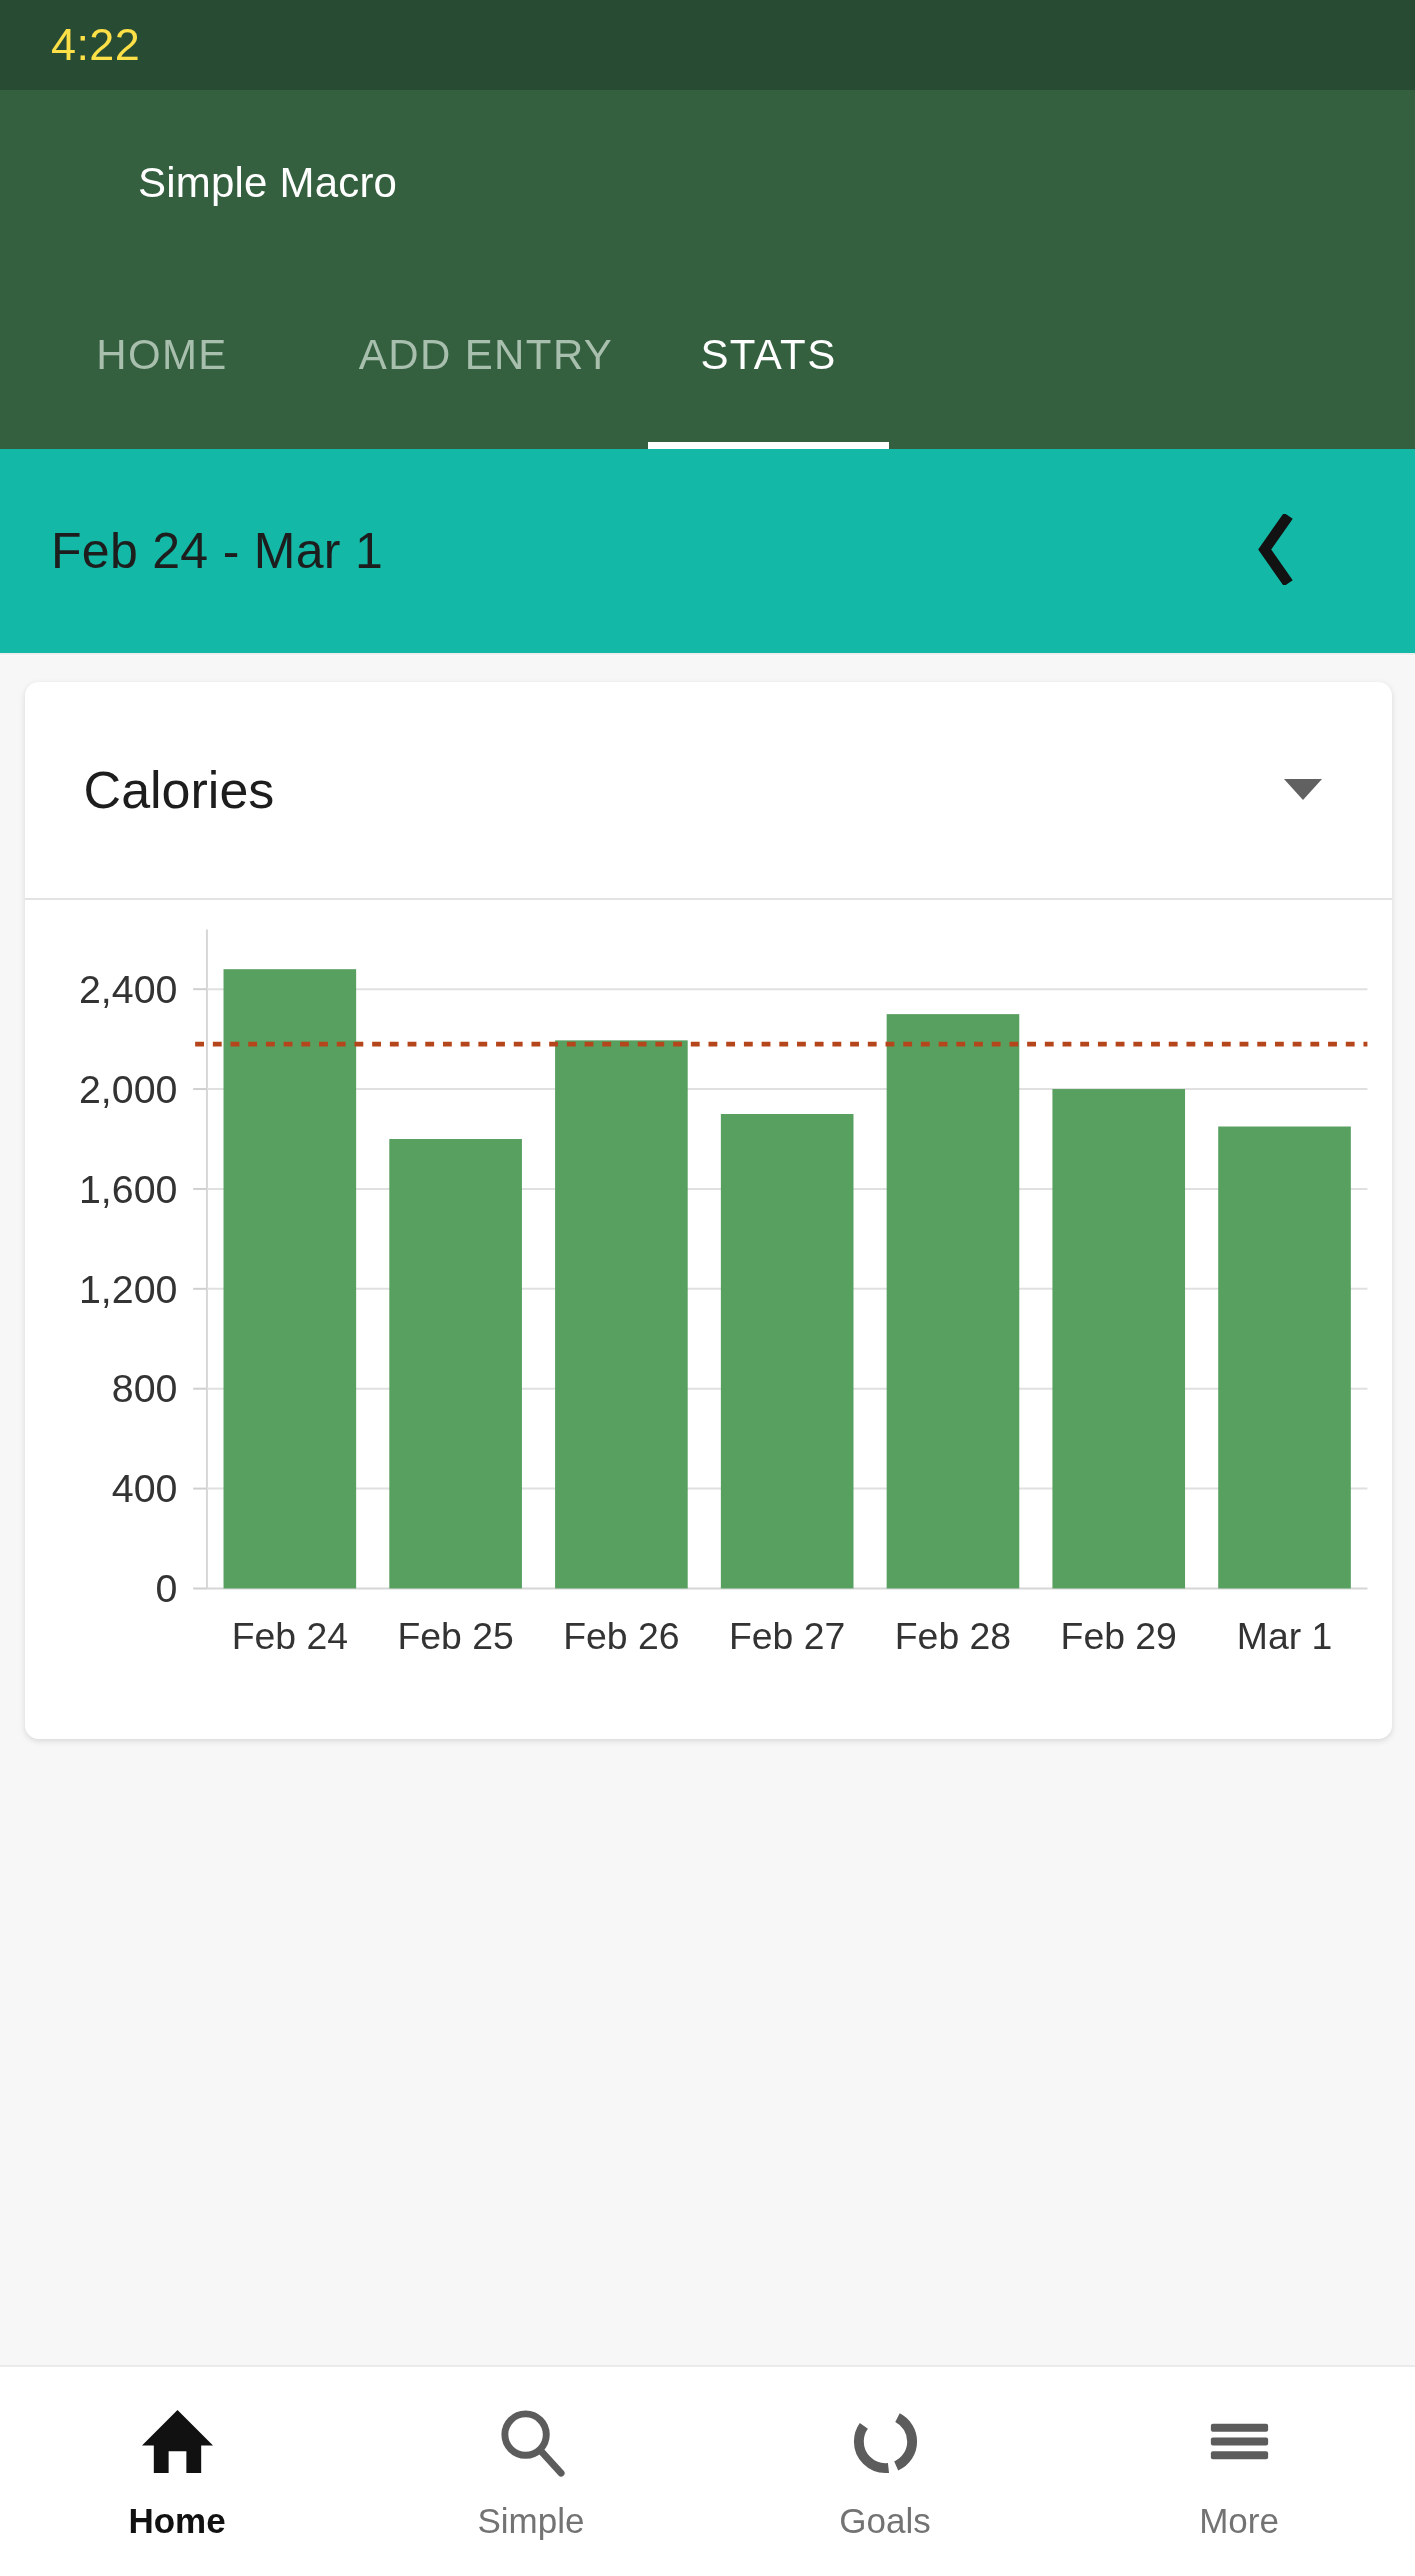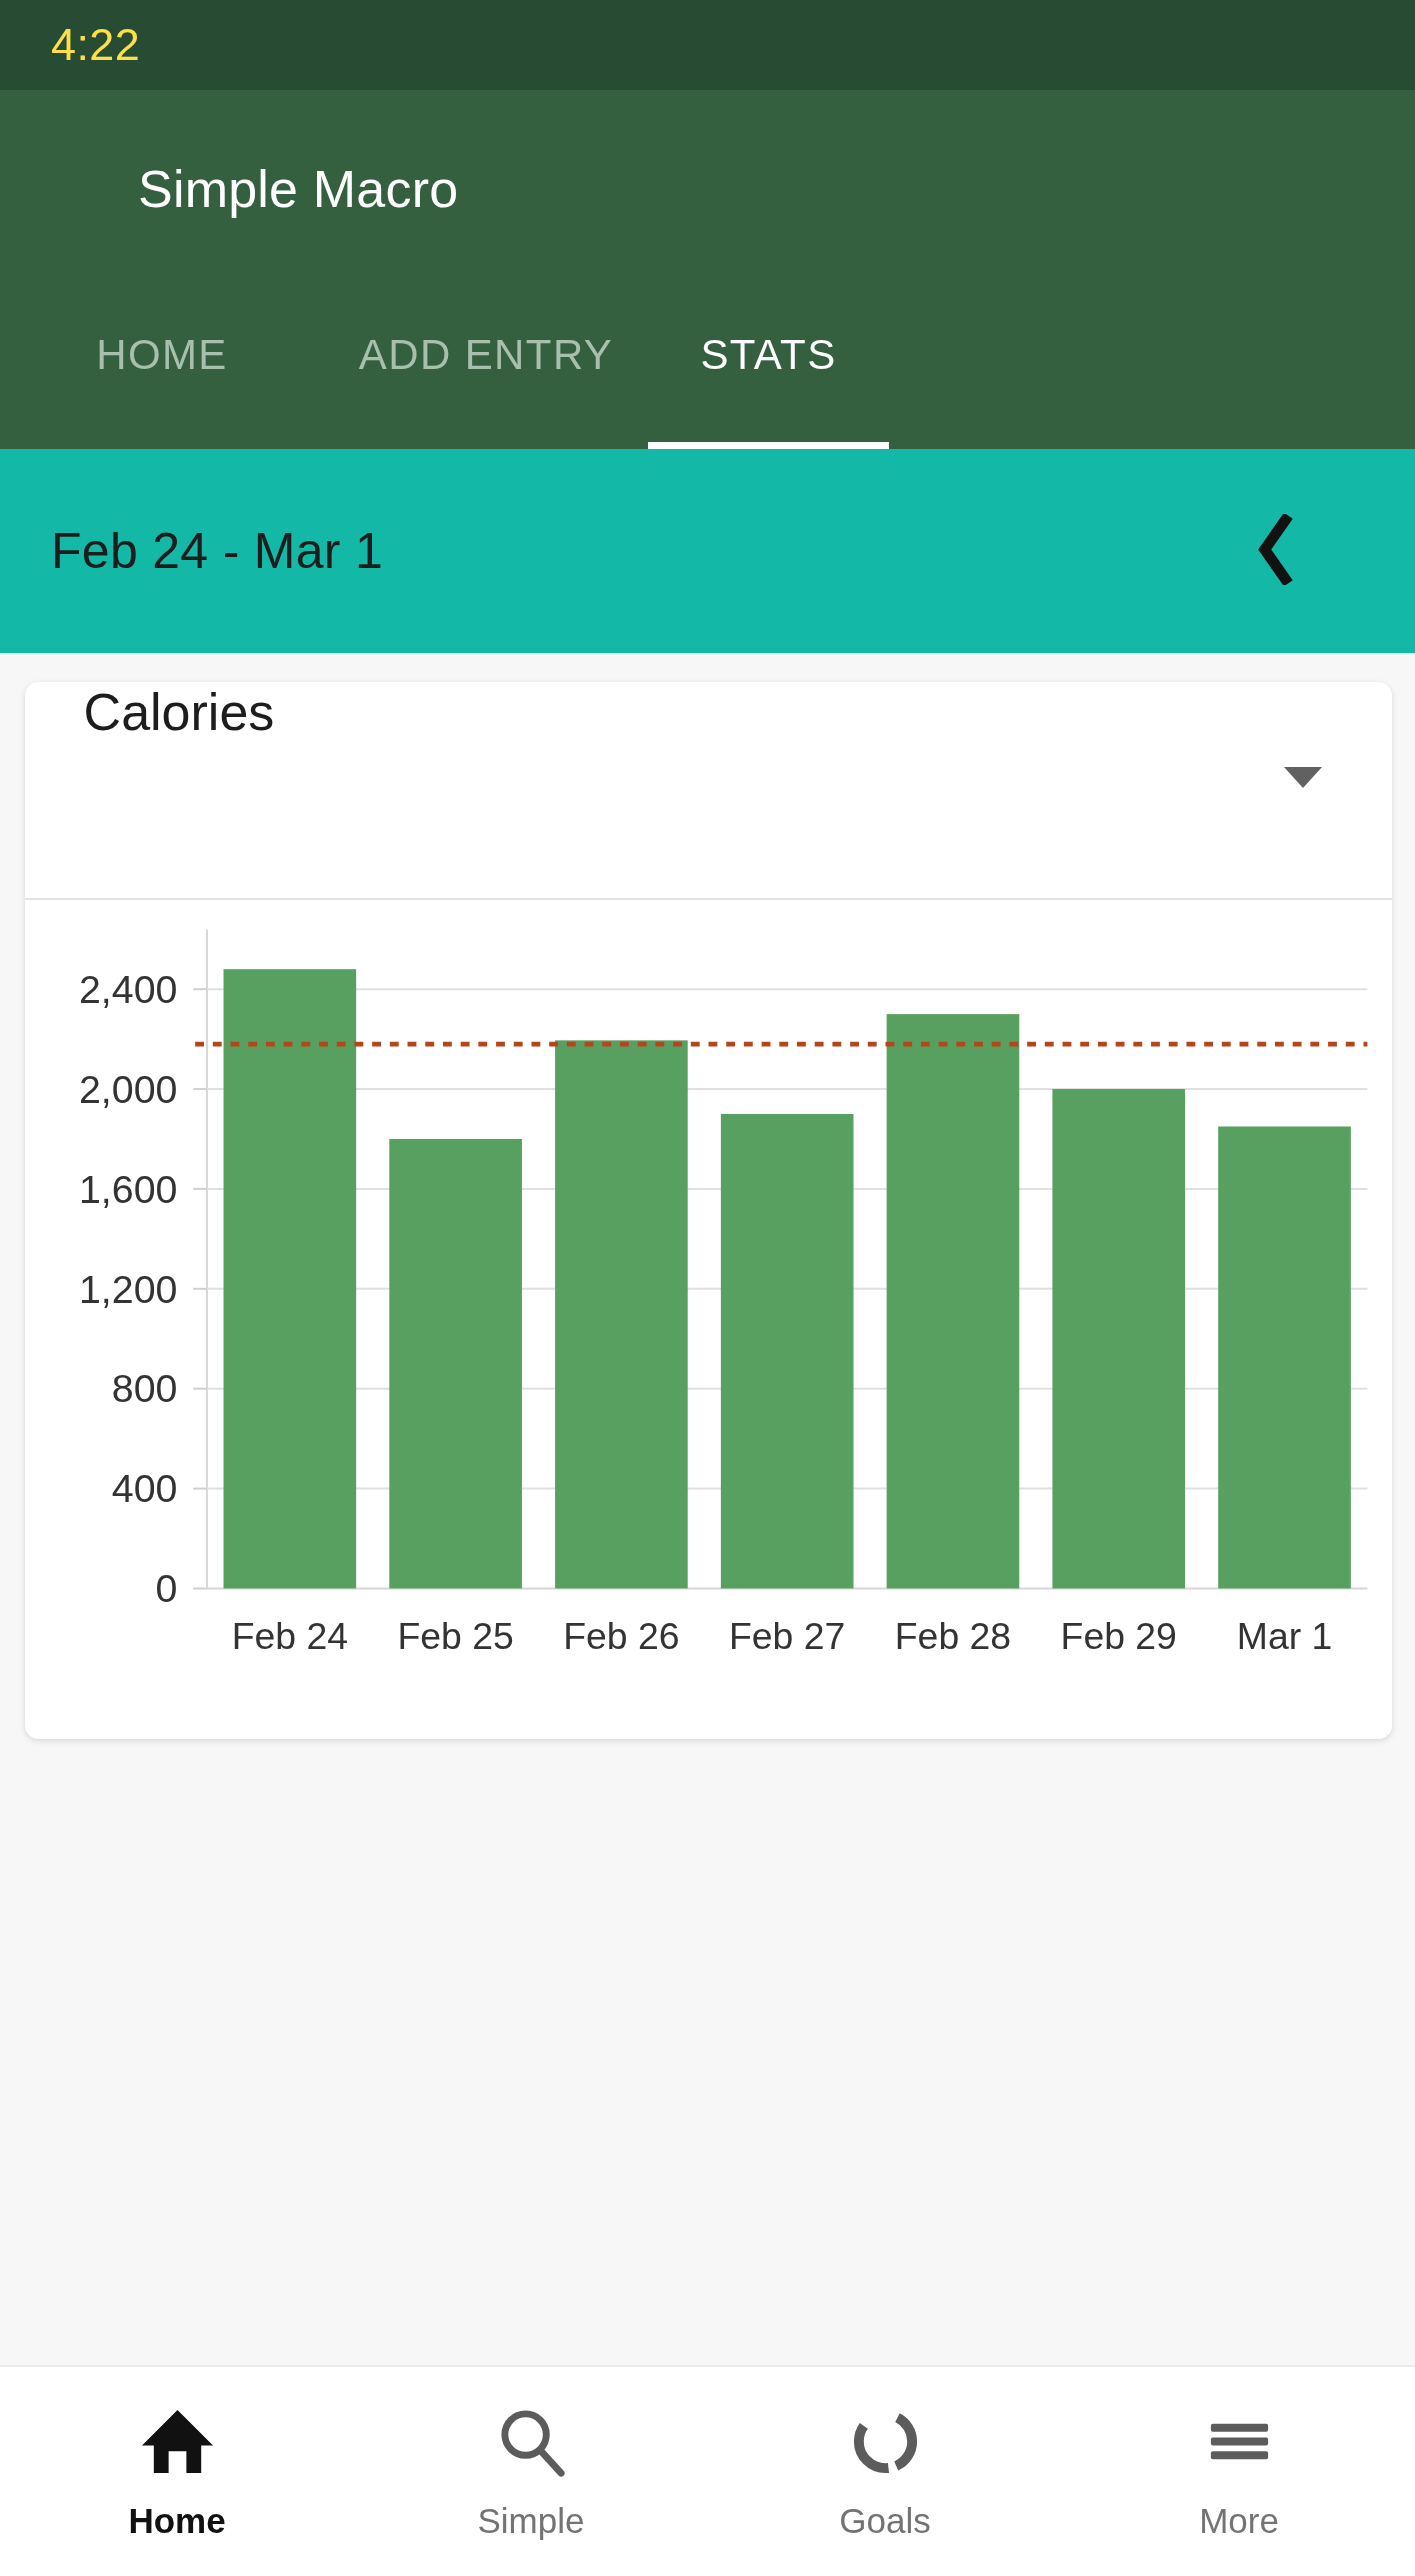--- a/index.html
+++ b/index.html
@@ -67,21 +67,21 @@
     top: 90px; left: 0;
     width: 1416px;
     height: 359px;
     background: #34603f;
   }
   .app-title {
     position: absolute;
     left: 138px;
     top: 69px;
     color: #ffffff;
-    font-size: 52px;
+    font-size: 42px;
     font-weight: 400;
     letter-spacing: 0.2px;
   }
   .tab-row {
     position: absolute;
     left: 0;
     top: 197px;
     width: 1416px;
     height: 162px;
     display: flex;
@@ -159,23 +159,23 @@
     height: 1057px;
     background: #ffffff;
     border-radius: 13.8px;
     box-shadow: 0 2px 6.9px rgba(0,0,0,0.13);
     overflow: hidden;
   }
   .card-header {
     position: relative;
     height: 218px;
     display: flex;
+    align-items: center;
     padding: 0 53px 0 59px;
     border-bottom: 2px solid #e3e3e3;
-    flex-direction: column;
   }
   .card-title {
     font-size: 52px;
     color: #1d1d1d;
     font-weight: 400;
   }
   .card-dropdown {
     margin-left: auto;
     width: 71px; height: 71px;
     display: flex;

